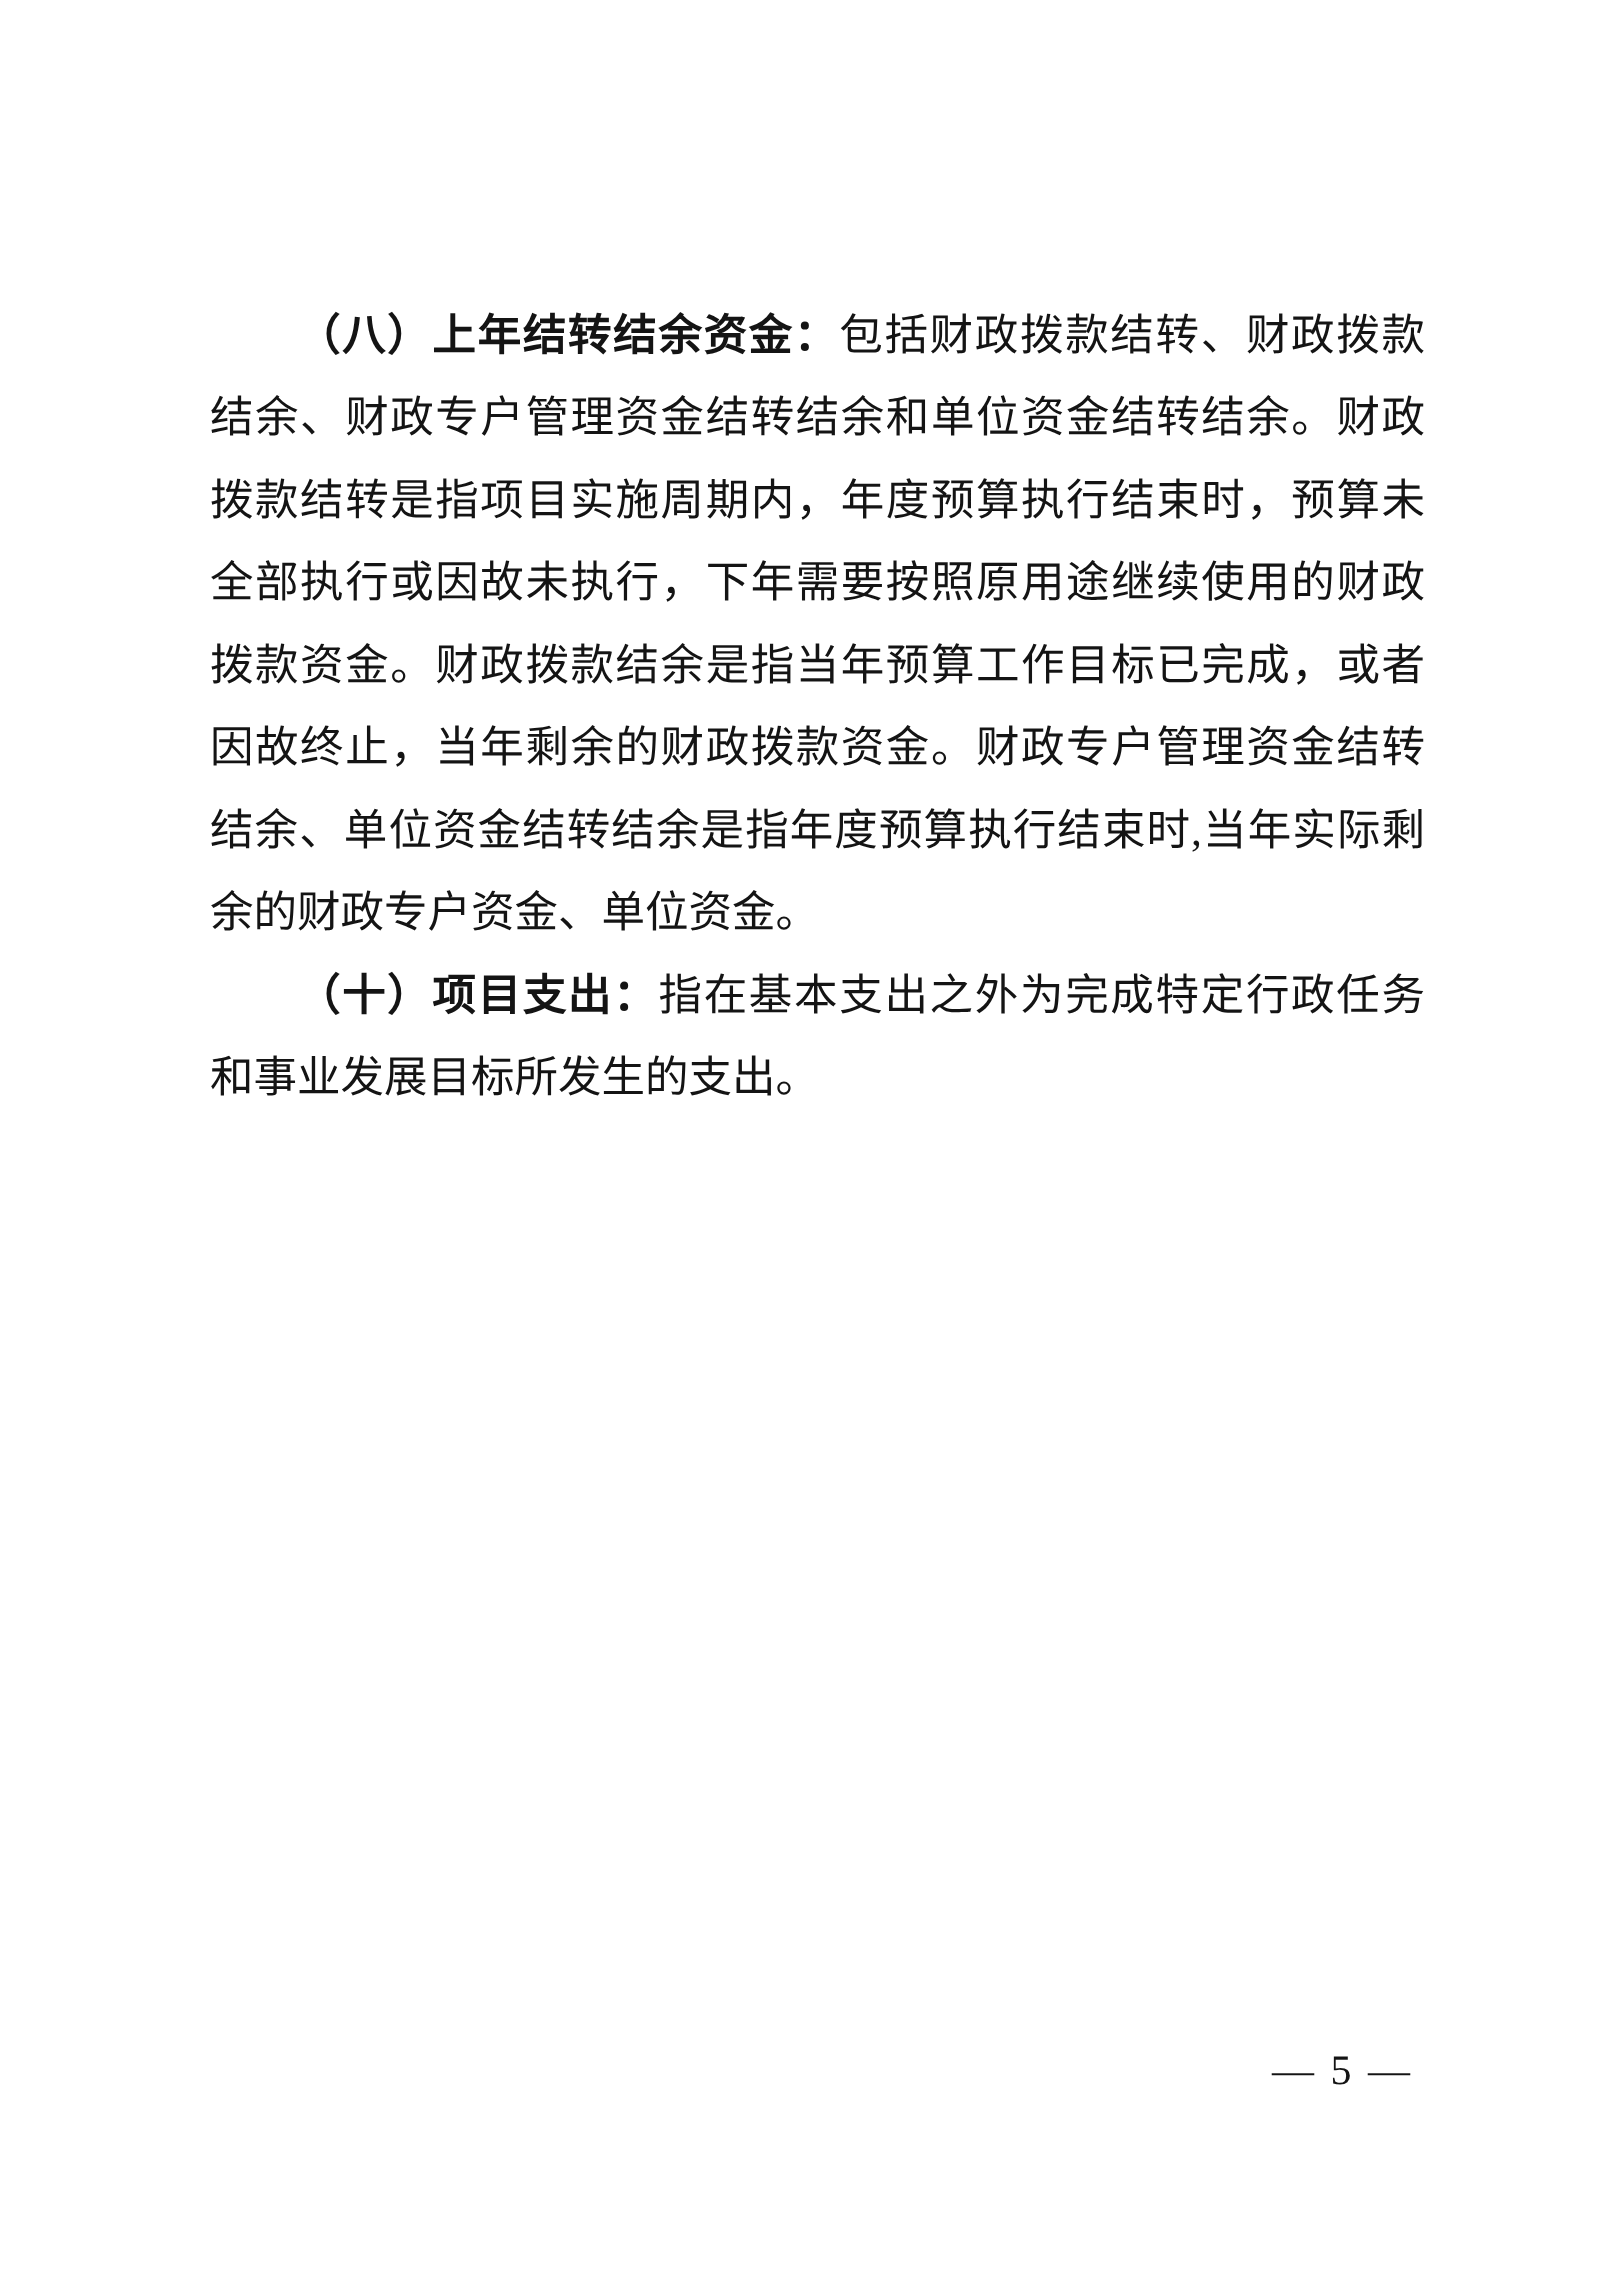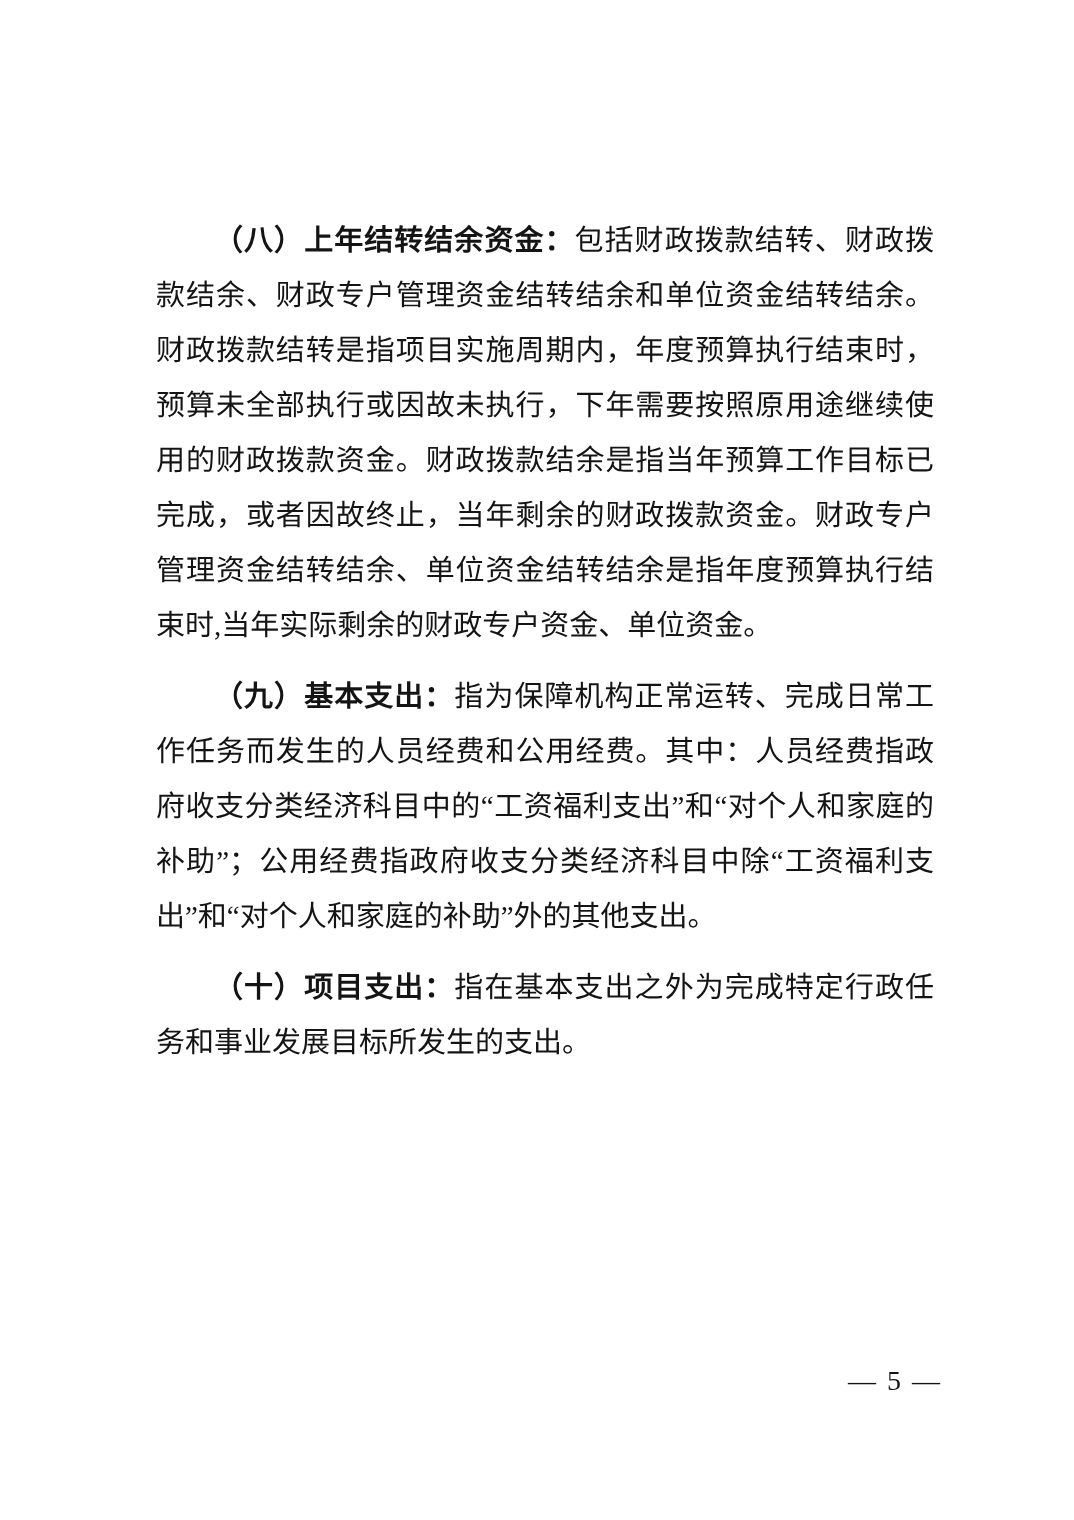--- a/index.html
+++ b/index.html
@@ -15,21 +15,21 @@
     box-sizing: border-box;
     padding: 197px 124px 0 140px;
     color: #141414;
     font-family: "Liberation Serif", "DejaVu Serif", serif;
     overflow: hidden;
   }
   .content {
     width: 810px;
   }
   .para {
-    margin: 16px;
+    margin: 0;
     font-size: 29px;
     line-height: 55px;
     text-align: justify;
     text-indent: 2em;
     word-break: break-all;
   }
   .para-heading {
     font-weight: bold;
   }
   .page-footer {
@@ -43,21 +43,20 @@
   }
 </style>
 </head>
 <body>
 
 <div class="page">
   <div class="content">
 
     <p class="para"><span class="para-heading">（八）上年结转结余资金：</span><span>包括财政拨款结转、财政拨款结余、财政专户管理资金结转结余和单位资金结转结余。财政拨款结转是指项目实施周期内，年度预算执行结束时，预算未全部执行或因故未执行，下年需要按照原用途继续使用的财政拨款资金。财政拨款结余是指当年预算工作目标已完成，或者因故终止，当年剩余的财政拨款资金。财政专户管理资金结转结余、单位资金结转结余是指年度预算执行结束时,当年实际剩余的财政专户资金、单位资金。</span></p>
 
-    <p class="para"><span class="para-heading">（九）基本支出：</span><span>指为保障机构正常运转、完成日常工作任务而发生的人员经费和公用经费。其中：人员经费指政府收支分类经济科目中的“工资福利支出”和“对个人和家庭的补助”；公用经费指政府收支分类经济科目中除“工资福利支出”和“对个人和家庭的补助”外的其他支出。</span></p>
 
     <p class="para"><span class="para-heading">（十）项目支出：</span><span>指在基本支出之外为完成特定行政任务和事业发展目标所发生的支出。</span></p>
 
 
   </div>
 
   <div class="page-footer">— 5 —</div>
 </div>
 
 </body></html>

